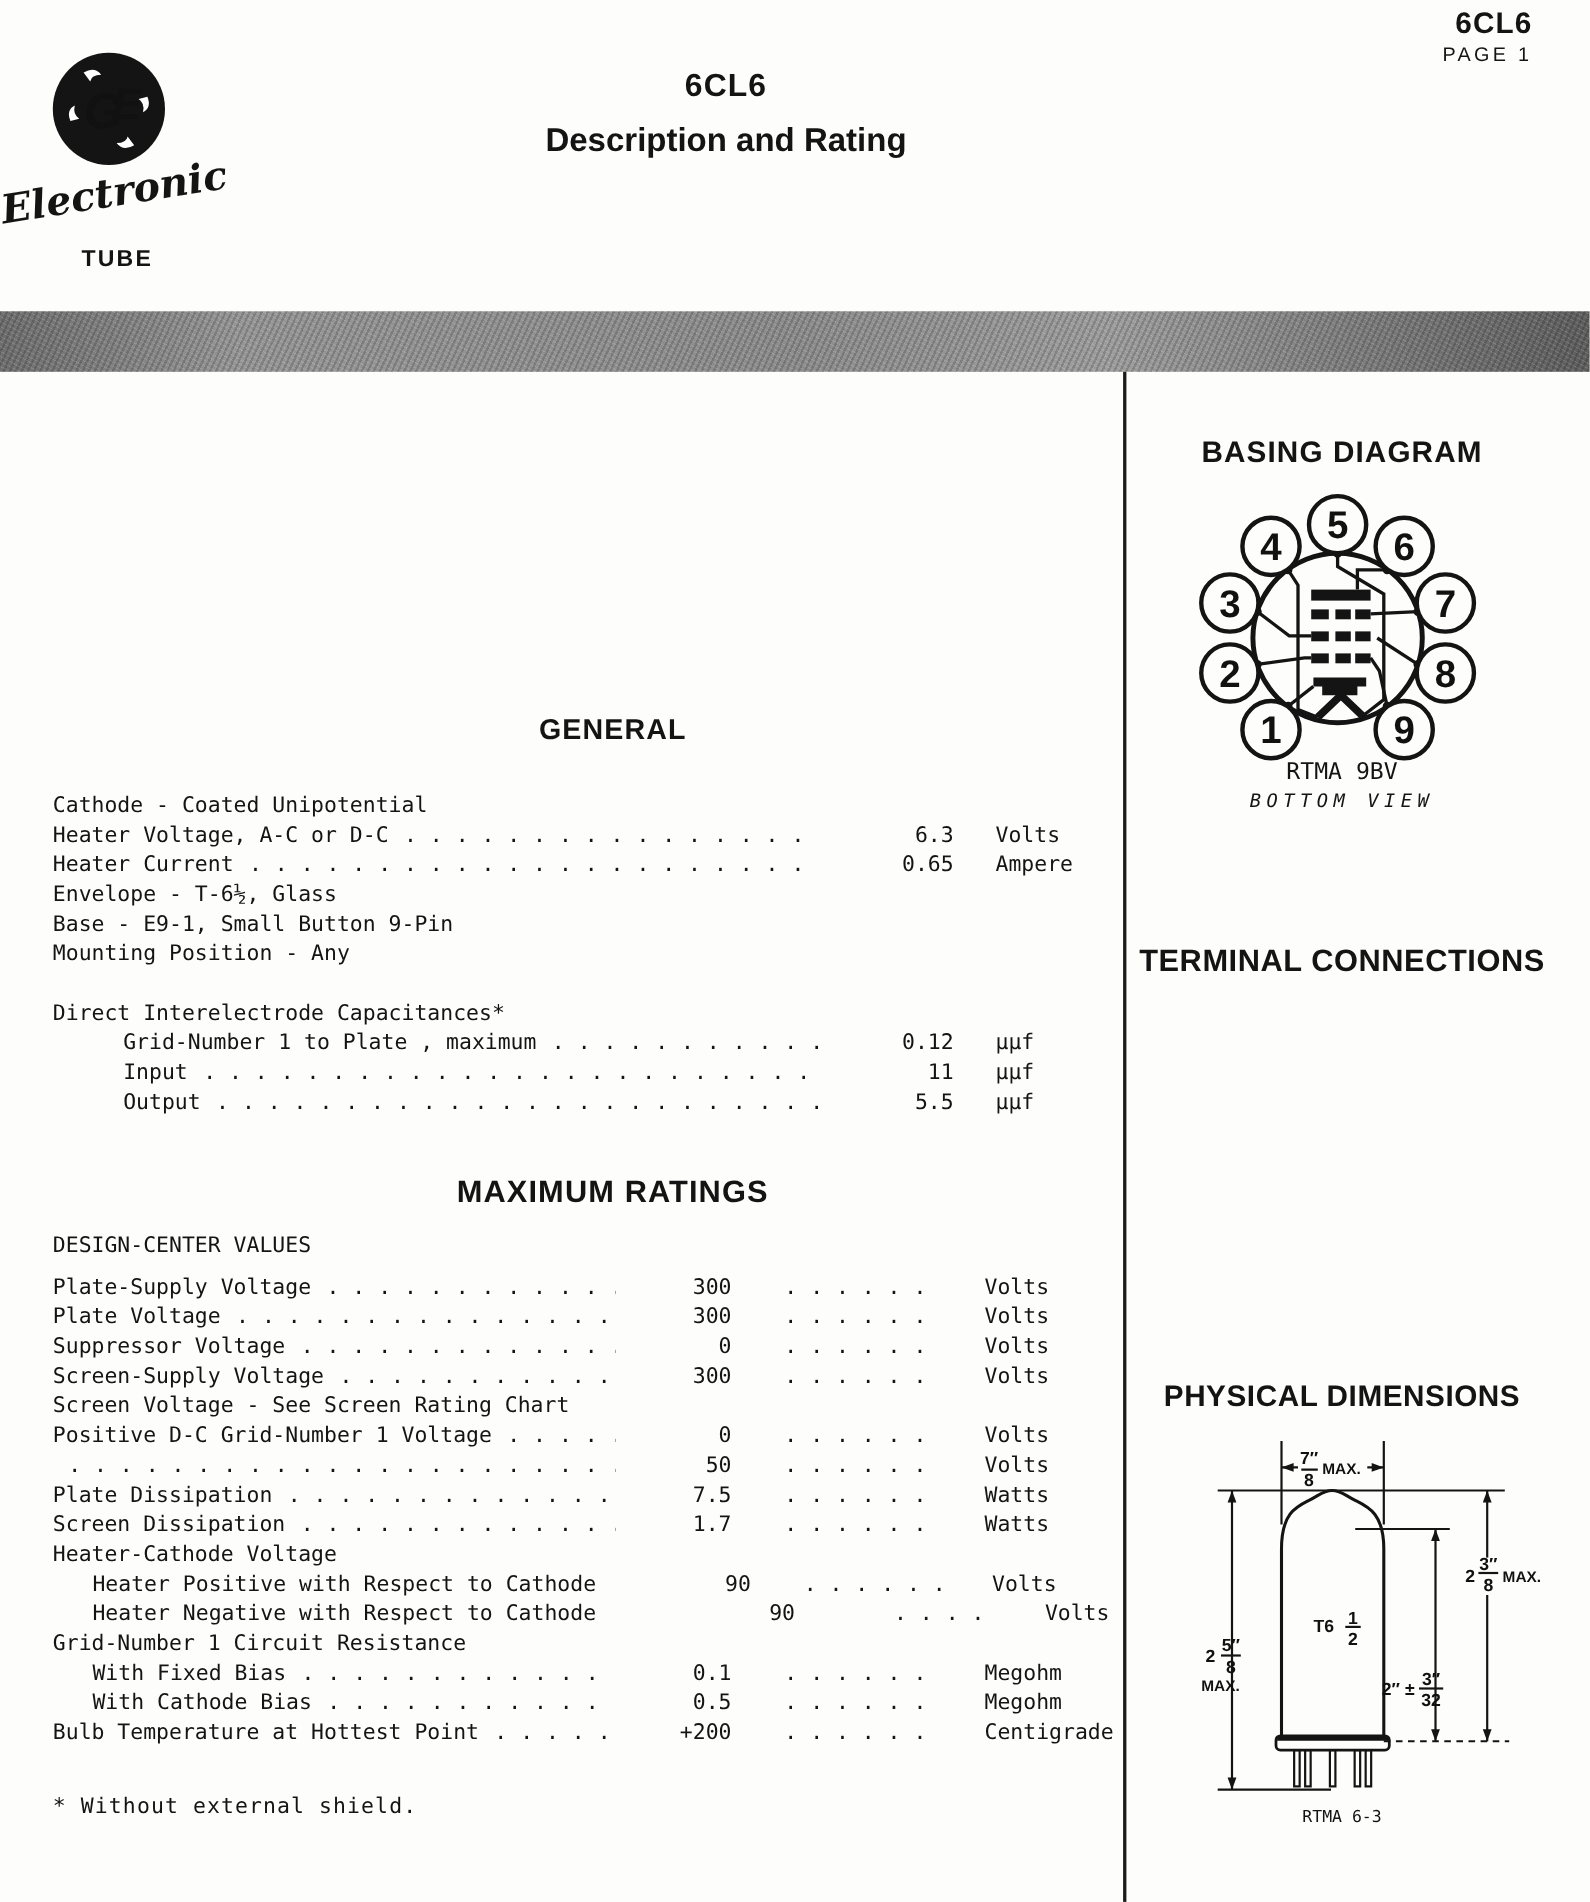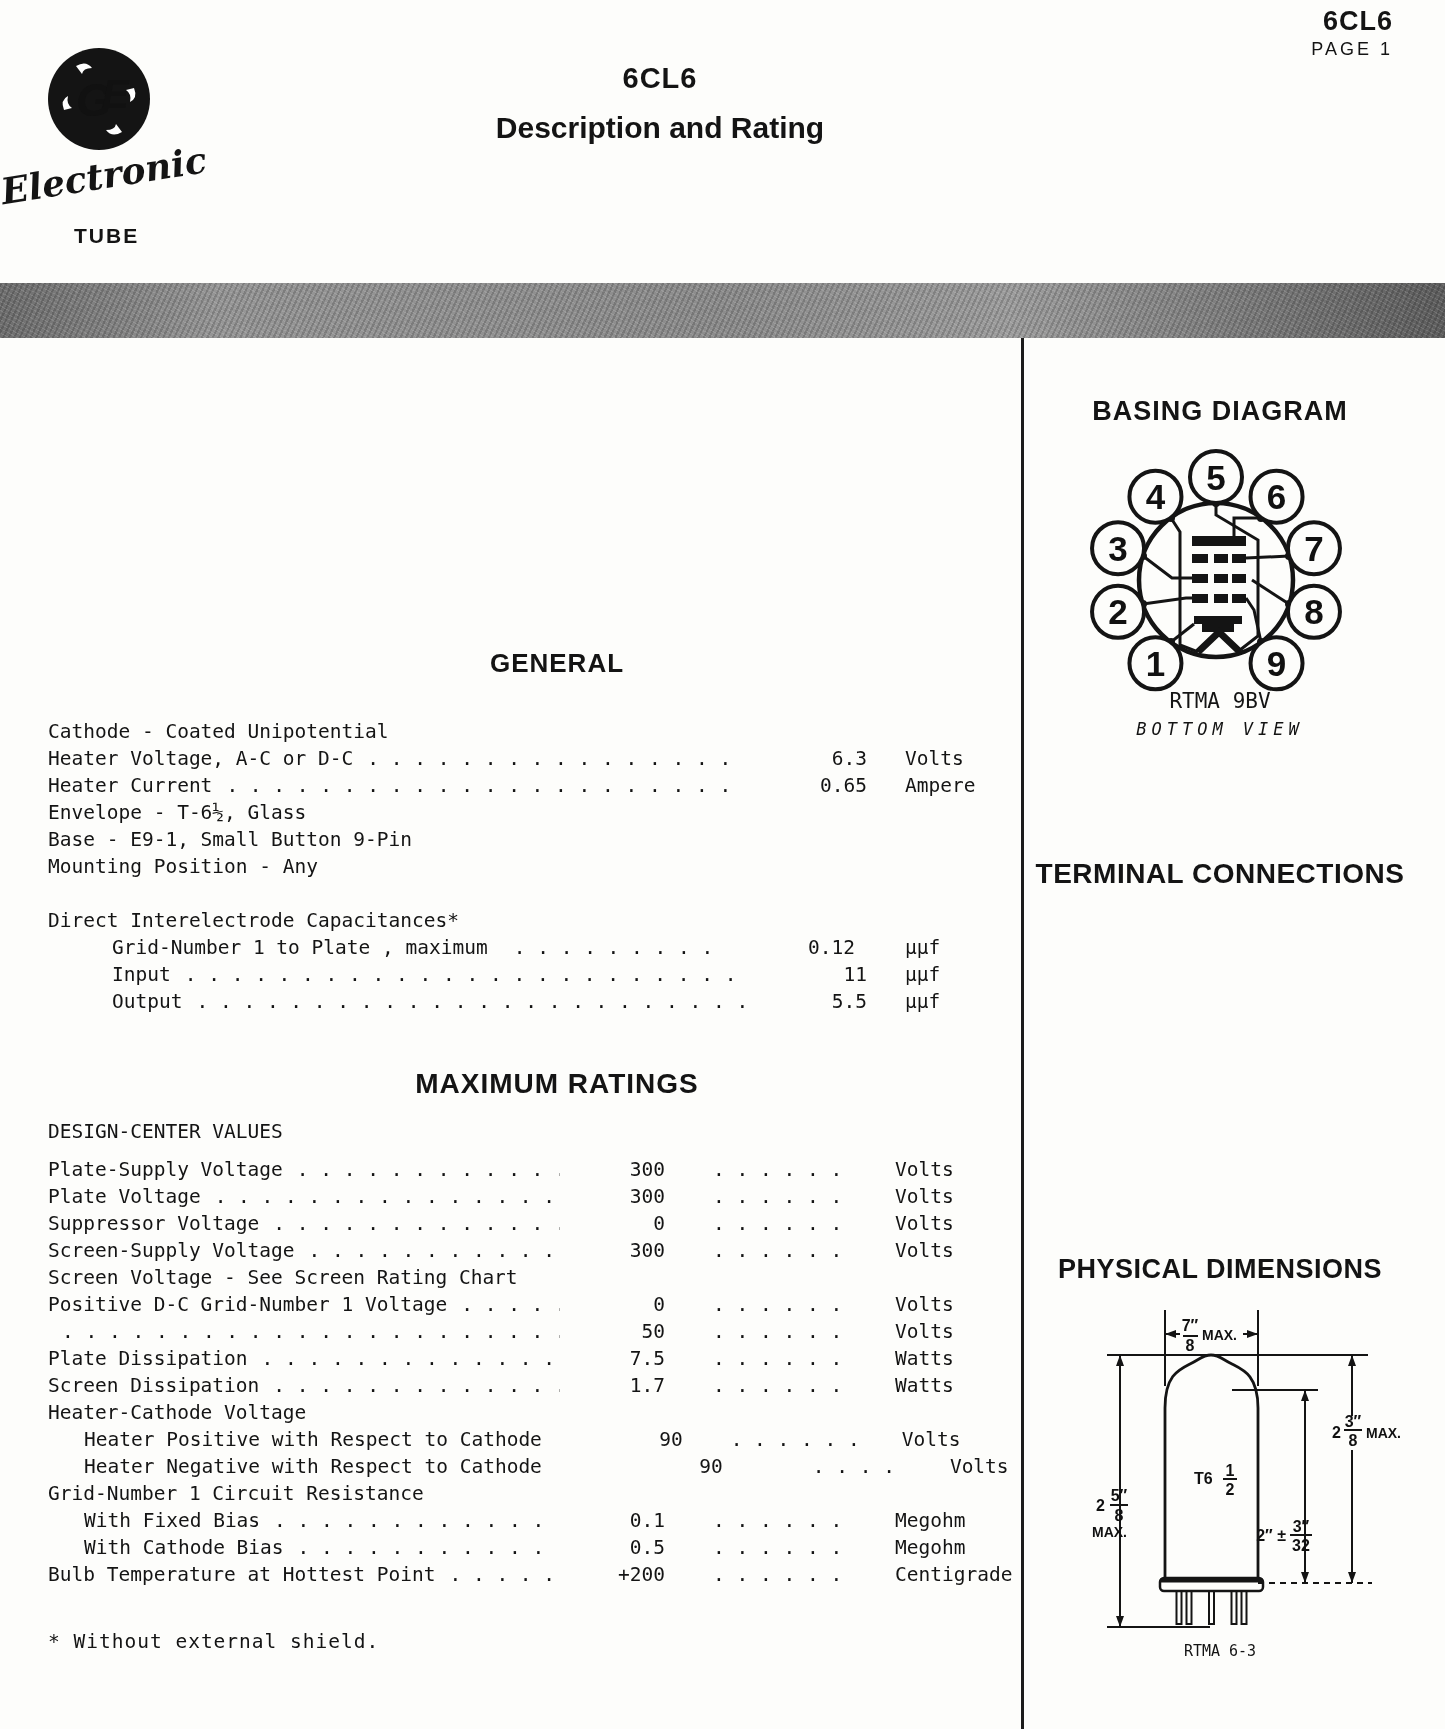--- a/index.html
+++ b/index.html
@@ -152,21 +152,21 @@
       <span class="lead"></span>
       <span class="gval"></span>
       <span class="gunit"></span>
     </div>
     <div class="row grow">
       <span class="glabel">Direct Interelectrode Capacitances*</span>
       <span class="lead"></span>
       <span class="gval"></span>
       <span class="gunit"></span>
     </div>
-    <div class="row grow" style="padding-left: 64px; gap: 12px;">
+    <div class="row grow" style="padding-left: 64px;">
       <span class="glabel">Grid-Number 1 to Plate , maximum</span>
       <span class="lead">. . . . . . . . . . . . . . . . . . . . . . . . . . . . . . . . . . . . . . . . . . . . . . . . </span>
       <span class="gval">0.12</span>
       <span class="gunit">μμf</span>
     </div>
     <div class="row grow" style="padding-left: 64px;">
       <span class="glabel">Input</span>
       <span class="lead">. . . . . . . . . . . . . . . . . . . . . . . . . . . . . . . . . . . . . . . . . . . . . . . . </span>
       <span class="gval">11</span>
       <span class="gunit">μμf</span>

